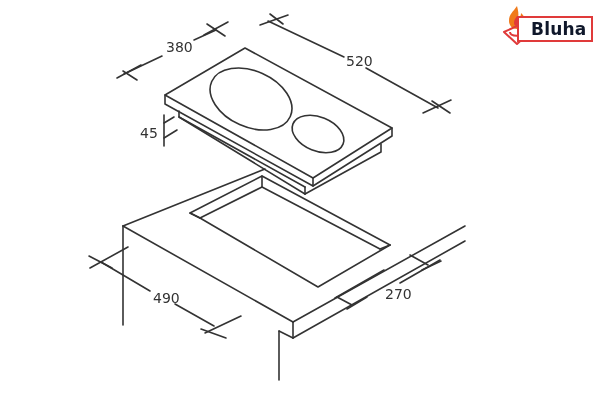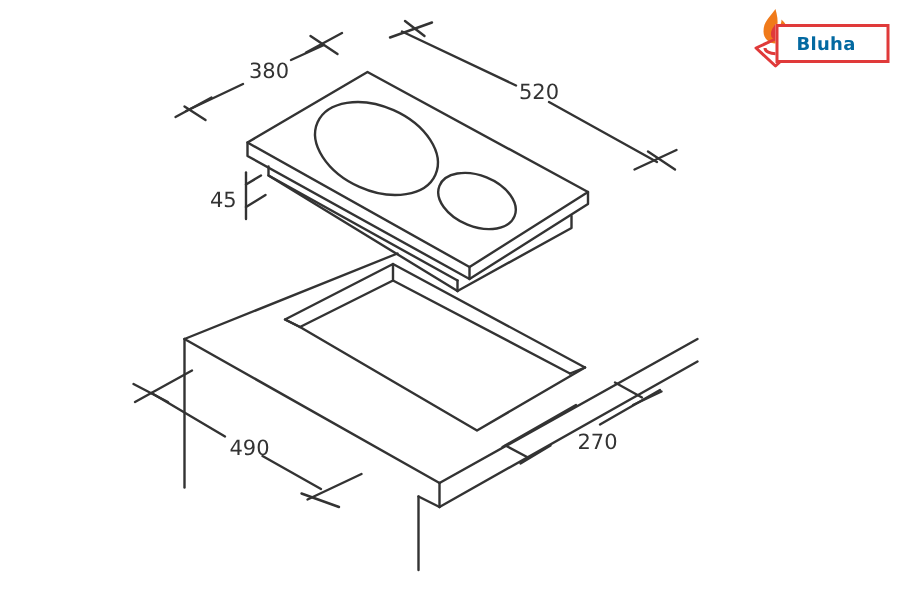--- a/index.html
+++ b/index.html
@@ -1,21 +1,21 @@
 <!DOCTYPE html>
 <html><head>
   <meta charset="utf-8">
   <style>
     html, body { margin: 0; padding: 0; background: #ffffff; }
     body { width: 600px; height: 400px; position: relative; overflow: hidden; font-family: "Liberation Sans", sans-serif; }
     #stage { position: absolute; left: 0; top: 0; width: 600px; height: 400px; }
     .dim-label { font-family: "DejaVu Sans", "Liberation Sans", sans-serif; font-size: 14px; fill: #333333; }
     .logo { position: absolute; left: 497px; top: 2px; width: 100px; height: 46px; }
     .logo-box { position: absolute; left: 20px; top: 14px; width: 76px; height: 26px; border: 2px solid #e03a3a; box-sizing: border-box; background: #fff; }
-    .logo-text { position: absolute; left: 34px; top: 14px; font-family: "DejaVu Sans", sans-serif; font-weight: bold; font-size: 12px; color: #0369a1; line-height: 26px; letter-spacing: 0.2px; }
+    .logo-text { position: absolute; left: 34px; top: 14px; font-family: "DejaVu Sans", sans-serif; font-weight: bold; font-size: 17px; color: #0f172a; line-height: 26px; letter-spacing: 0.2px; }
   </style>
 </head>
 <body>
 
 <svg id="stage" viewBox="0 0 600 400" xmlns="http://www.w3.org/2000/svg">
   <g stroke="#333333" stroke-width="1.6" fill="none" stroke-linecap="round" stroke-linejoin="round">
 
     <g>
 
       <path d="M123,226 L265,169"></path>

